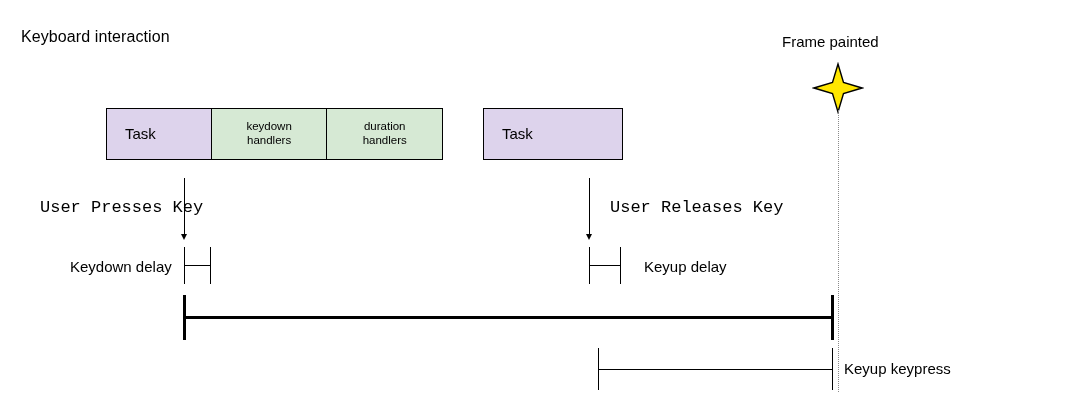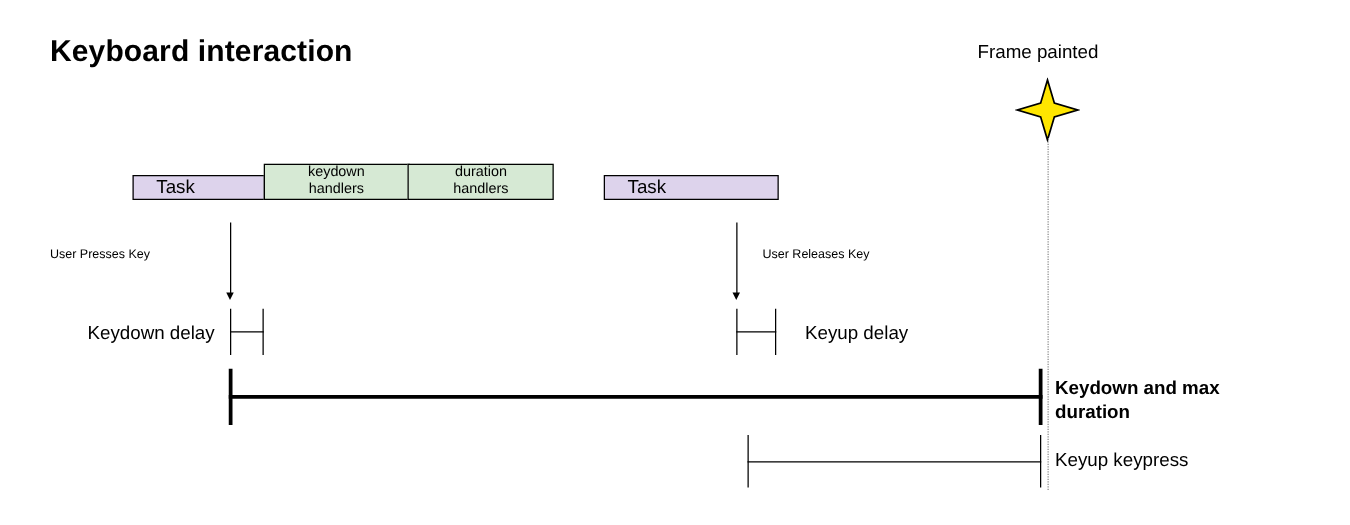--- a/index.html
+++ b/index.html
@@ -13,35 +13,34 @@
     height: 420px;
     background: #ffffff;
     overflow: hidden;
     font-family: "Liberation Sans", sans-serif;
     color: #000000;
   }
 
   
   .title {
     position: absolute;
-    left: 40px;
+    left: 21px;
     top: 28px;
-    font-size: 24px;
-    font-weight: bold;
+    font-size: 16px;
+    font-weight: normal;
     letter-spacing: 0.1px;
     white-space: nowrap;
   }
 
   
   .boxrow {
     position: absolute;
     display: flex;
     height: 52px;
     box-sizing: border-box;
-    align-items: flex-end;
   }
   .cell {
     box-sizing: border-box;
     border: 1.4px solid #000000;
     display: flex;
     align-items: center;
     justify-content: center;
     text-align: center;
     line-height: 1.18;
     white-space: pre-line;
@@ -74,21 +73,21 @@
 
   
   .dotline {
     position: absolute;
     width: 0;
     border-left: 1.4px dotted #8a8a8a;
   }
 
   
   .lbl { position: absolute; white-space: nowrap; }
-  .lbl.sm   { font-size: 10px; }
+  .lbl.sm   { font-size: 17px; font-family: Liberation Mono, monospace; }
   .lbl.md   { font-size: 15px; }
   .lbl.bold { font-weight: bold; }
   .lbl.wrap { white-space: normal; line-height: 1.25; }
 
   
   .star { position: absolute; }
 </style>
 </head>
 <body>
 
@@ -132,20 +131,19 @@
   <div class="lbl md" style="left:22px; top:258px;margin-left:48px;">Keydown delay</div>
 
   <div class="vline" style="left:589px; top:247px; height:37px;"></div>
   <div class="vline" style="left:620px; top:247px; height:37px;"></div>
   <div class="hline" style="left:589px; top:265px; width:32px;"></div>
   <div class="lbl md" style="left:644px; top:258px;">Keyup delay</div>
 
   <div class="vline thick" style="left:183px; top:295px; height:45px;"></div>
   <div class="vline thick" style="left:831px; top:295px; height:45px;"></div>
   <div class="hline thick" style="left:183px; top:316px; width:651px;"></div>
-  <div class="lbl bold wrap" style="left:844px; top:302px; width:180px; font-size:15px;">Keydown and max duration</div>
 
   <div class="vline" style="left:598px; top:348px; height:42px;"></div>
   <div class="vline" style="left:832px; top:348px; height:42px;"></div>
   <div class="hline" style="left:598px; top:369px; width:235px;"></div>
   <div class="lbl md" style="left:844px; top:360px;">Keyup keypress</div>
 
 </div>
 
 </body></html>

